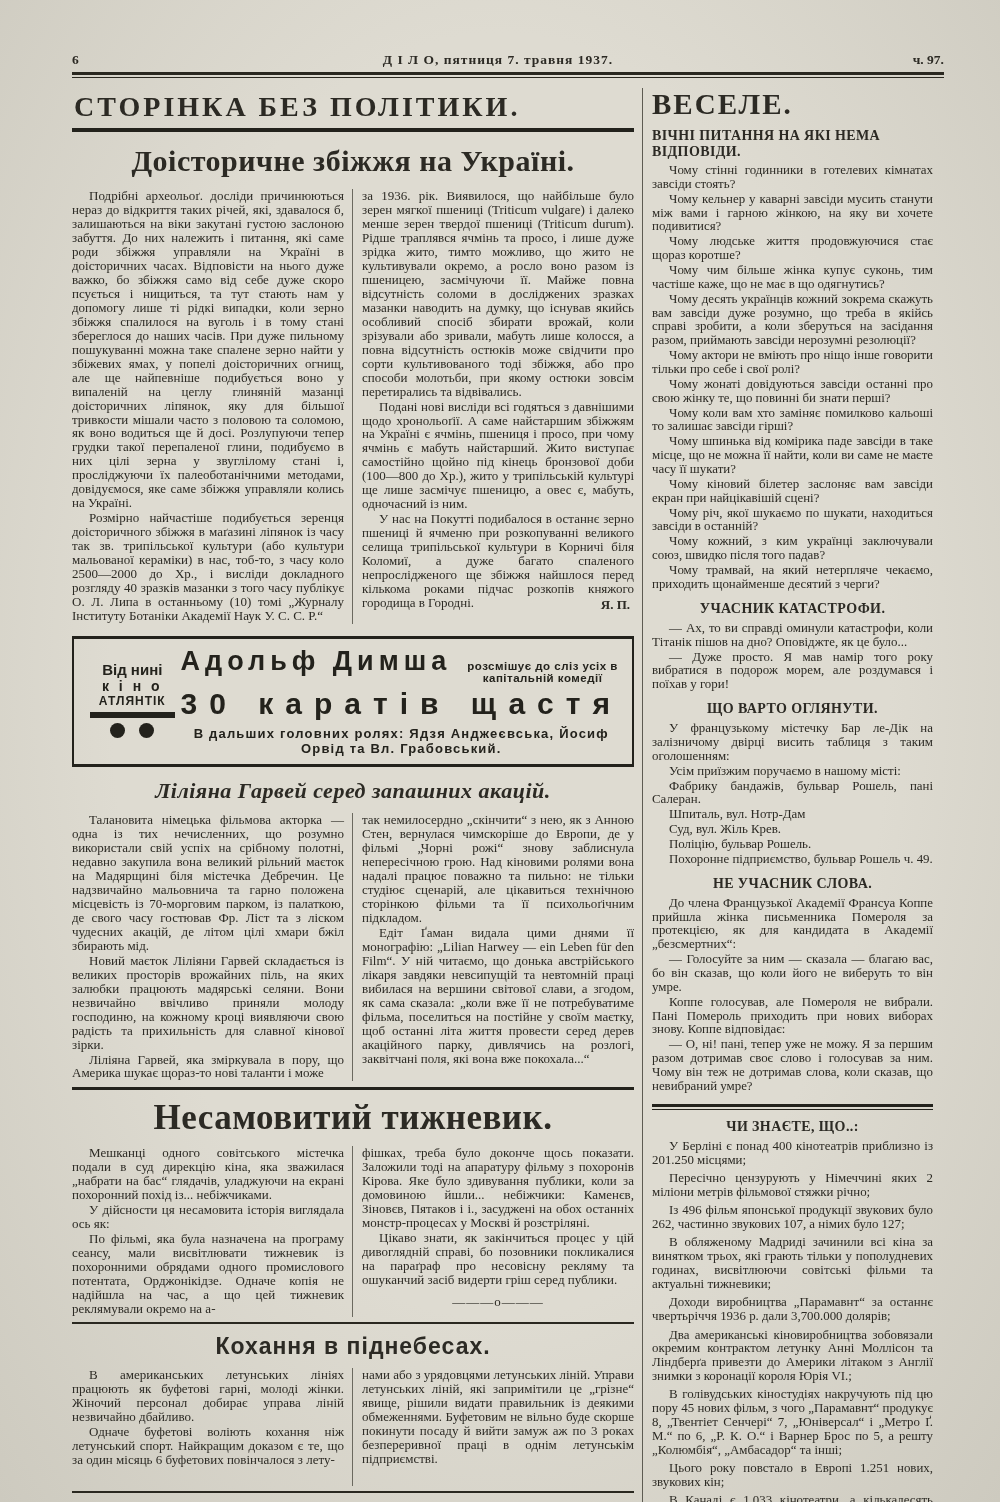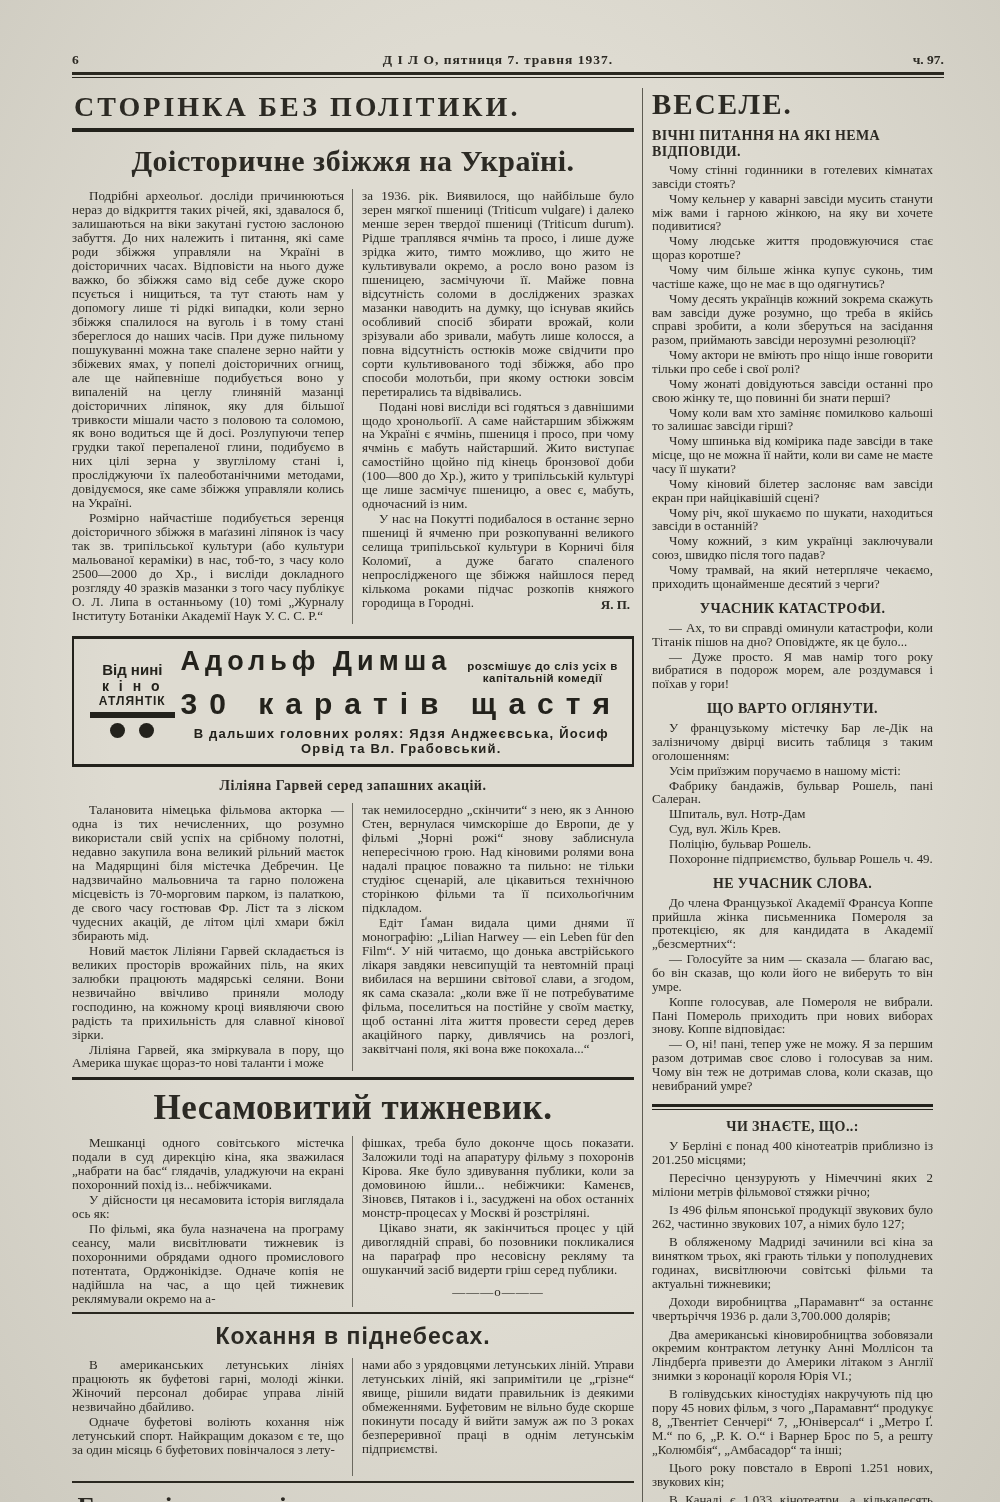--- a/index.html
+++ b/index.html
@@ -19,21 +19,21 @@
   
   .content{display:flex;margin-top:10px;}
   .left-sec{width:562px;}
   .right-sec{width:281px;margin-left:8px;padding-left:9px;border-left:1px solid #5d5b52;}
 
   .section-head{font-size:28px;font-weight:bold;letter-spacing:3px;padding:3px 0 5px 2px;}
   .thick-rule{border-top:4px solid #23221c;}
 
   .art-title{text-align:center;font-weight:bold;}
   .t-grain{font-size:30px;letter-spacing:.5px;margin:12px 0 11px;}
-  .t-harvey{font-size:14px;letter-spacing:.5px;margin:11px 0 9px;}
+  .t-harvey{font-size:22px;letter-spacing:.5px;margin:11px 0 9px;font-style:italic;}
   .t-weekly{font-size:35px;letter-spacing:.5px;margin:8px 0 8px;}
   .t-love{font-family:"Liberation Sans",sans-serif;font-size:23px;letter-spacing:1px;margin:9px 0 8px;}
   .t-greek{font-size:26px;letter-spacing:.5px;margin:9px 0 9px;}
 
   .cols{display:flex;}
   .col{width:50%;padding-right:8px;}
   .col + .col{border-left:1px solid #6b695f;padding-left:9px;padding-right:0;}
   p{margin:0 0 1px 0;text-indent:17px;text-align:justify;font-size:13px;line-height:1.075;}
   .cont p:first-child{text-indent:0;}
   .byline{text-align:right;font-weight:bold;font-size:13px;margin-top:-14px;padding-right:4px;}

